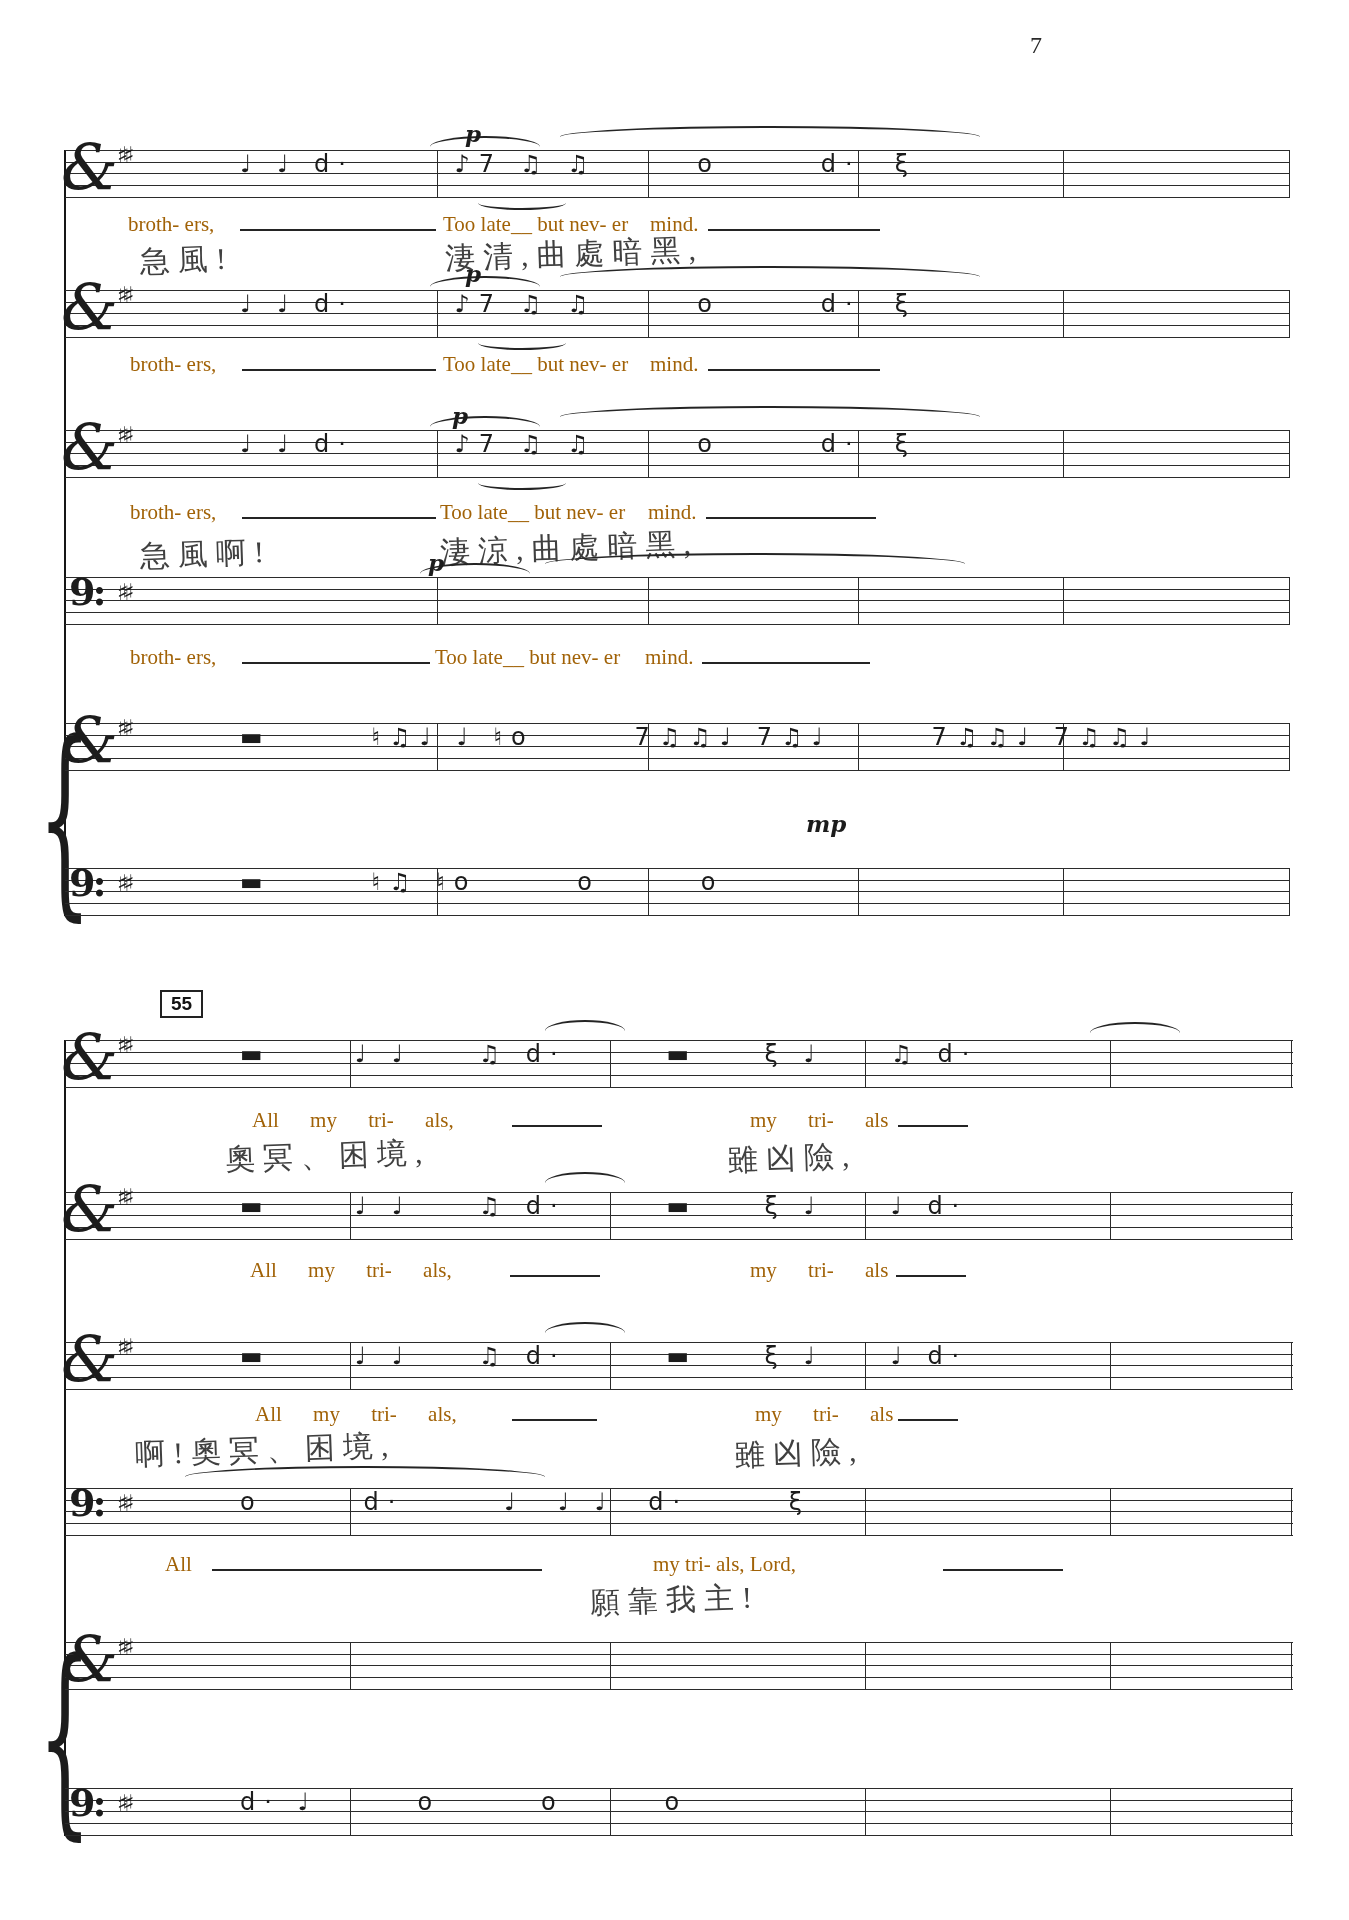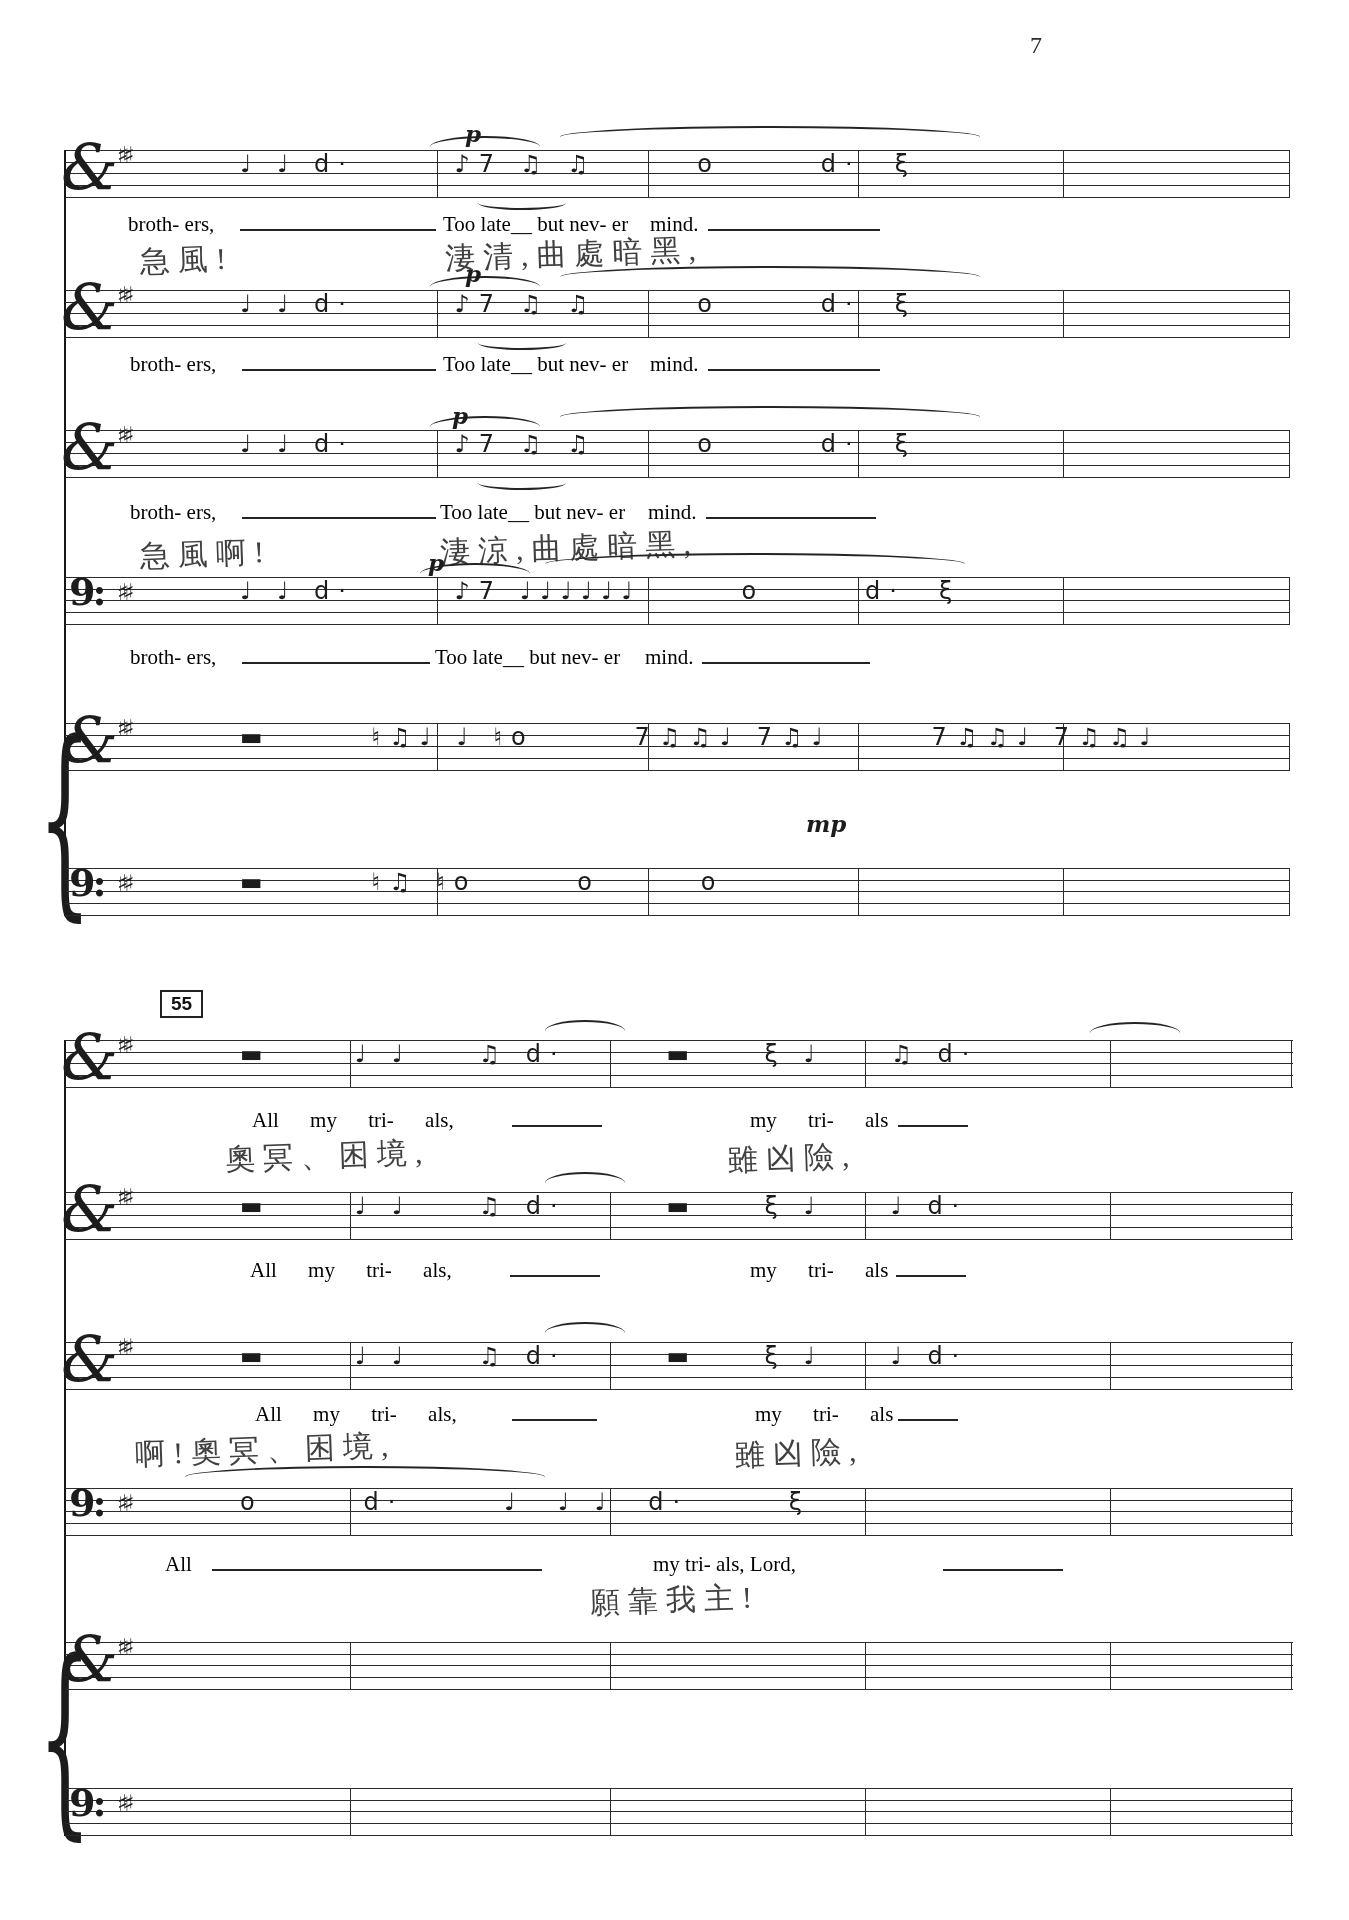--- a/index.html
+++ b/index.html
@@ -36,21 +36,21 @@
     font-weight:bold;font-size:38px;line-height:1;letter-spacing:-3px;color:#1c1c1c;
   }
   .keysig{
     position:absolute;left:52px;top:-8px;font-family:"DejaVu Sans",sans-serif;
     font-size:23px;letter-spacing:-5px;color:#1c1c1c;
   }
   .notes{
     position:absolute;left:175px;top:0;width:1050px;font-family:"DejaVu Sans",sans-serif;
     font-size:24px;letter-spacing:9px;white-space:pre;color:#1c1c1c;overflow:hidden;
   }
-  .lyric{position:absolute;font-size:21px;white-space:pre;color:#000000}
+  .lyric{position:absolute;font-size:21px;white-space:pre;color:#a16207}
   .lyric-wide{word-spacing:26px}
   .zh{
     position:absolute;font-size:30px;letter-spacing:8px;color:#303030;
     transform:rotate(-2deg);white-space:pre;opacity:.92;
   }
   .dyn{
     position:absolute;font-family:"DejaVu Serif",serif;font-style:italic;
     font-weight:bold;font-size:23px;color:#1c1c1c;
   }
   .ext{position:absolute;height:2px;background:#242424}
@@ -128,21 +128,20 @@
   <div class="ext" style="left:242px;top:517px;width:194px"></div>
   <span class="lyric" style="left:440px;top:500px">Too late__ but nev- er</span>
   <span class="lyric" style="left:648px;top:500px">mind.</span>
   <div class="ext" style="left:706px;top:517px;width:170px"></div>
   <span class="zh" style="left:140px;top:534px">急風啊!</span>
   <span class="zh" style="left:440px;top:528px">淒涼,曲處暗黑,</span>
 
   <div class="staff" style="top:577px">
     <span class="clef-b">9:</span>
     <span class="keysig" style="top:2px">♯♯</span>
-    <span class="notes">♩ ♩ d·      ♪7 ♩♩♩♩♩♩      o      d·  ξ</span>
   </div>
   <div class="slur" style="left:545px;top:553px;width:420px"></div>
   <div class="slur" style="left:420px;top:563px;width:110px"></div>
   <span class="dyn" style="left:428px;top:549px">p</span>
   <span class="lyric" style="left:130px;top:645px">broth- ers,</span>
   <div class="ext" style="left:242px;top:662px;width:188px"></div>
   <span class="lyric" style="left:435px;top:645px">Too late__ but nev- er</span>
   <span class="lyric" style="left:645px;top:645px">mind.</span>
   <div class="ext" style="left:702px;top:662px;width:168px"></div>
 
@@ -214,15 +213,16 @@
   <span class="zh" style="left:590px;top:1580px">願靠我主!</span>
 
   <span class="brace" style="left:38px;top:1711px">{</span>
   <div class="staff staff-l" style="top:1642px">
     <span class="clef-t">&amp;</span>
     <span class="keysig">♯♯</span>
   </div>
   <div class="staff staff-l" style="top:1788px">
     <span class="clef-b">9:</span>
     <span class="keysig" style="top:2px">♯♯</span>
+    <span class="notes">d· ♩      o      o      o</span>
   </div>
 
 </div>
 
 </body></html>

